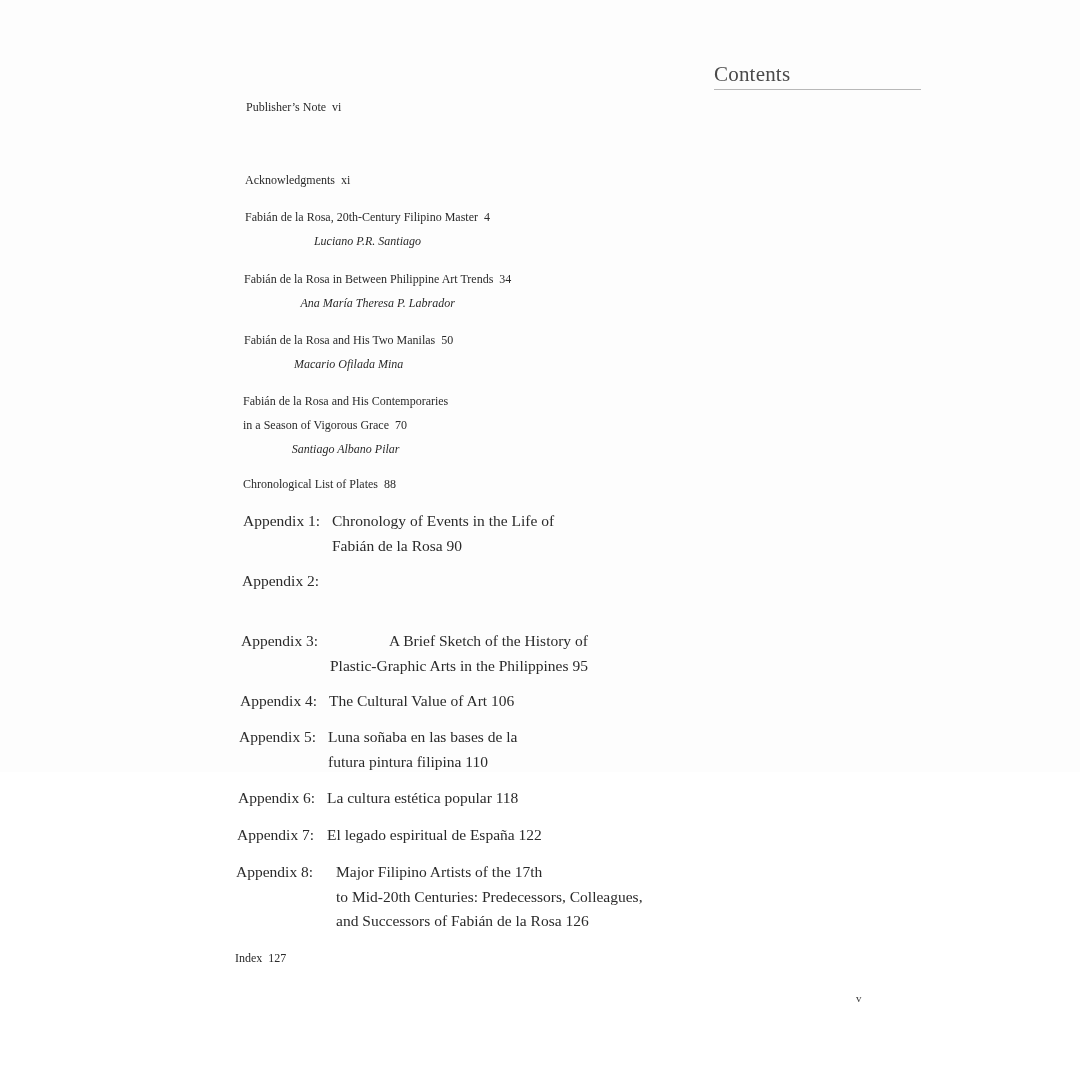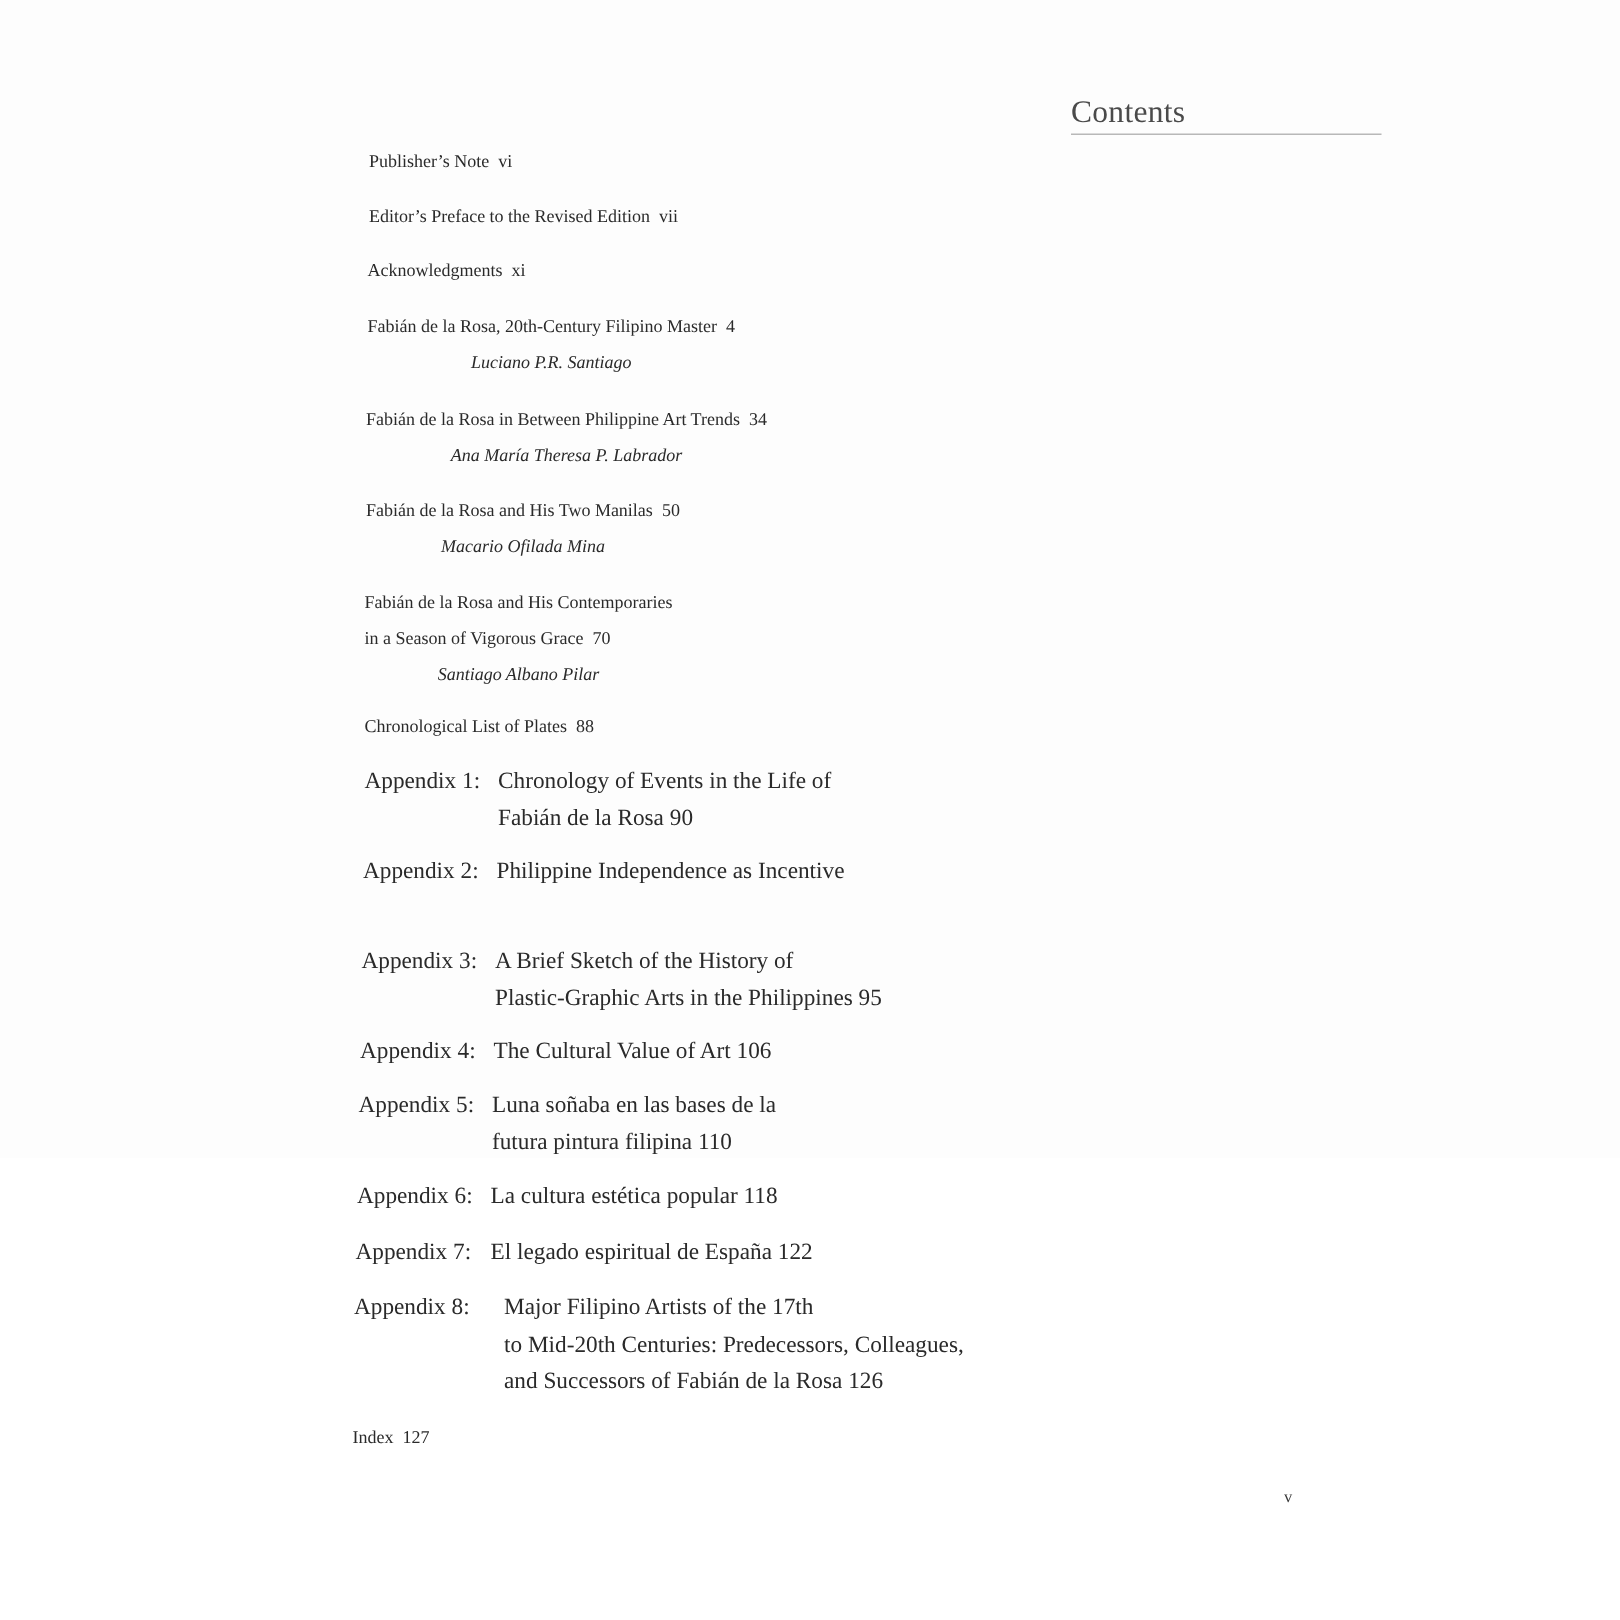--- a/index.html
+++ b/index.html
@@ -72,23 +72,20 @@
 
   <div class="title-block">
     <div class="title">Contents</div>
     <div class="title-rule"></div>
   </div>
 
   <div class="entry" style="left:246px; top:95px;">
     <span>Publisher’s Note</span><span class="pg">vi</span>
   </div>
 
-  <div class="entry" style="left:246px; top:132px;">
-    <span>Editor’s Preface to the Revised Edition</span><span class="pg">vii</span>
-  </div>
 
   <div class="entry" style="left:245px; top:168px;">
     <span>Acknowledgments</span><span class="pg">xi</span>
   </div>
 
   <div class="entry" style="left:245px; top:205px;">
     <span>Fabián de la Rosa, 20th-Century Filipino Master</span><span class="pg">4</span>
     <span class="author">Luciano P.R. Santiago</span>
   </div>
 
@@ -116,27 +113,26 @@
     <span class="lbl">Appendix 1:</span>
     <span class="body" style="left:89px;">
       <span class="line">Chronology of Events  in the Life of</span>
       <span class="line">Fabián de la Rosa 90</span>
     </span>
   </div>
 
   <div class="appx" style="left:242px; top:569px;">
     <span class="lbl">Appendix 2:</span>
     <span class="body" style="left:89px;">
-      <span class="line">Philippine Independence as Incentive</span>
     </span>
   </div>
 
   <div class="appx" style="left:241px; top:629px;">
     <span class="lbl">Appendix 3:</span>
-    <span class="body" style="left:89px;">
+    <span class="body" style="left:89px;text-align:right;">
       <span class="line">A Brief Sketch of the History of</span>
       <span class="line">Plastic-Graphic Arts in the Philippines  95</span>
     </span>
   </div>
 
   <div class="appx" style="left:240px; top:689px;">
     <span class="lbl">Appendix 4:</span>
     <span class="body" style="left:89px;">
       <span class="line">The Cultural Value of Art  106</span>
     </span>

